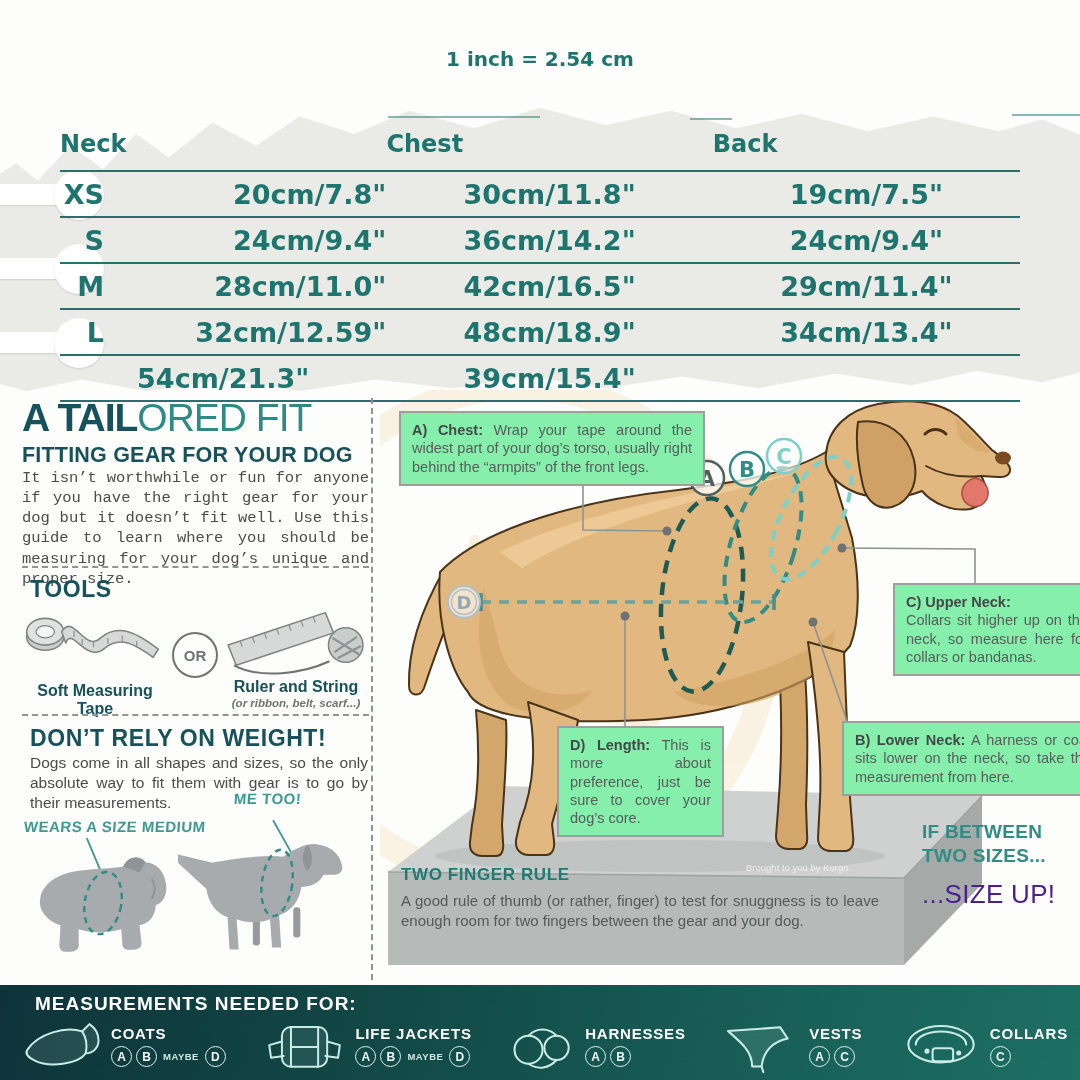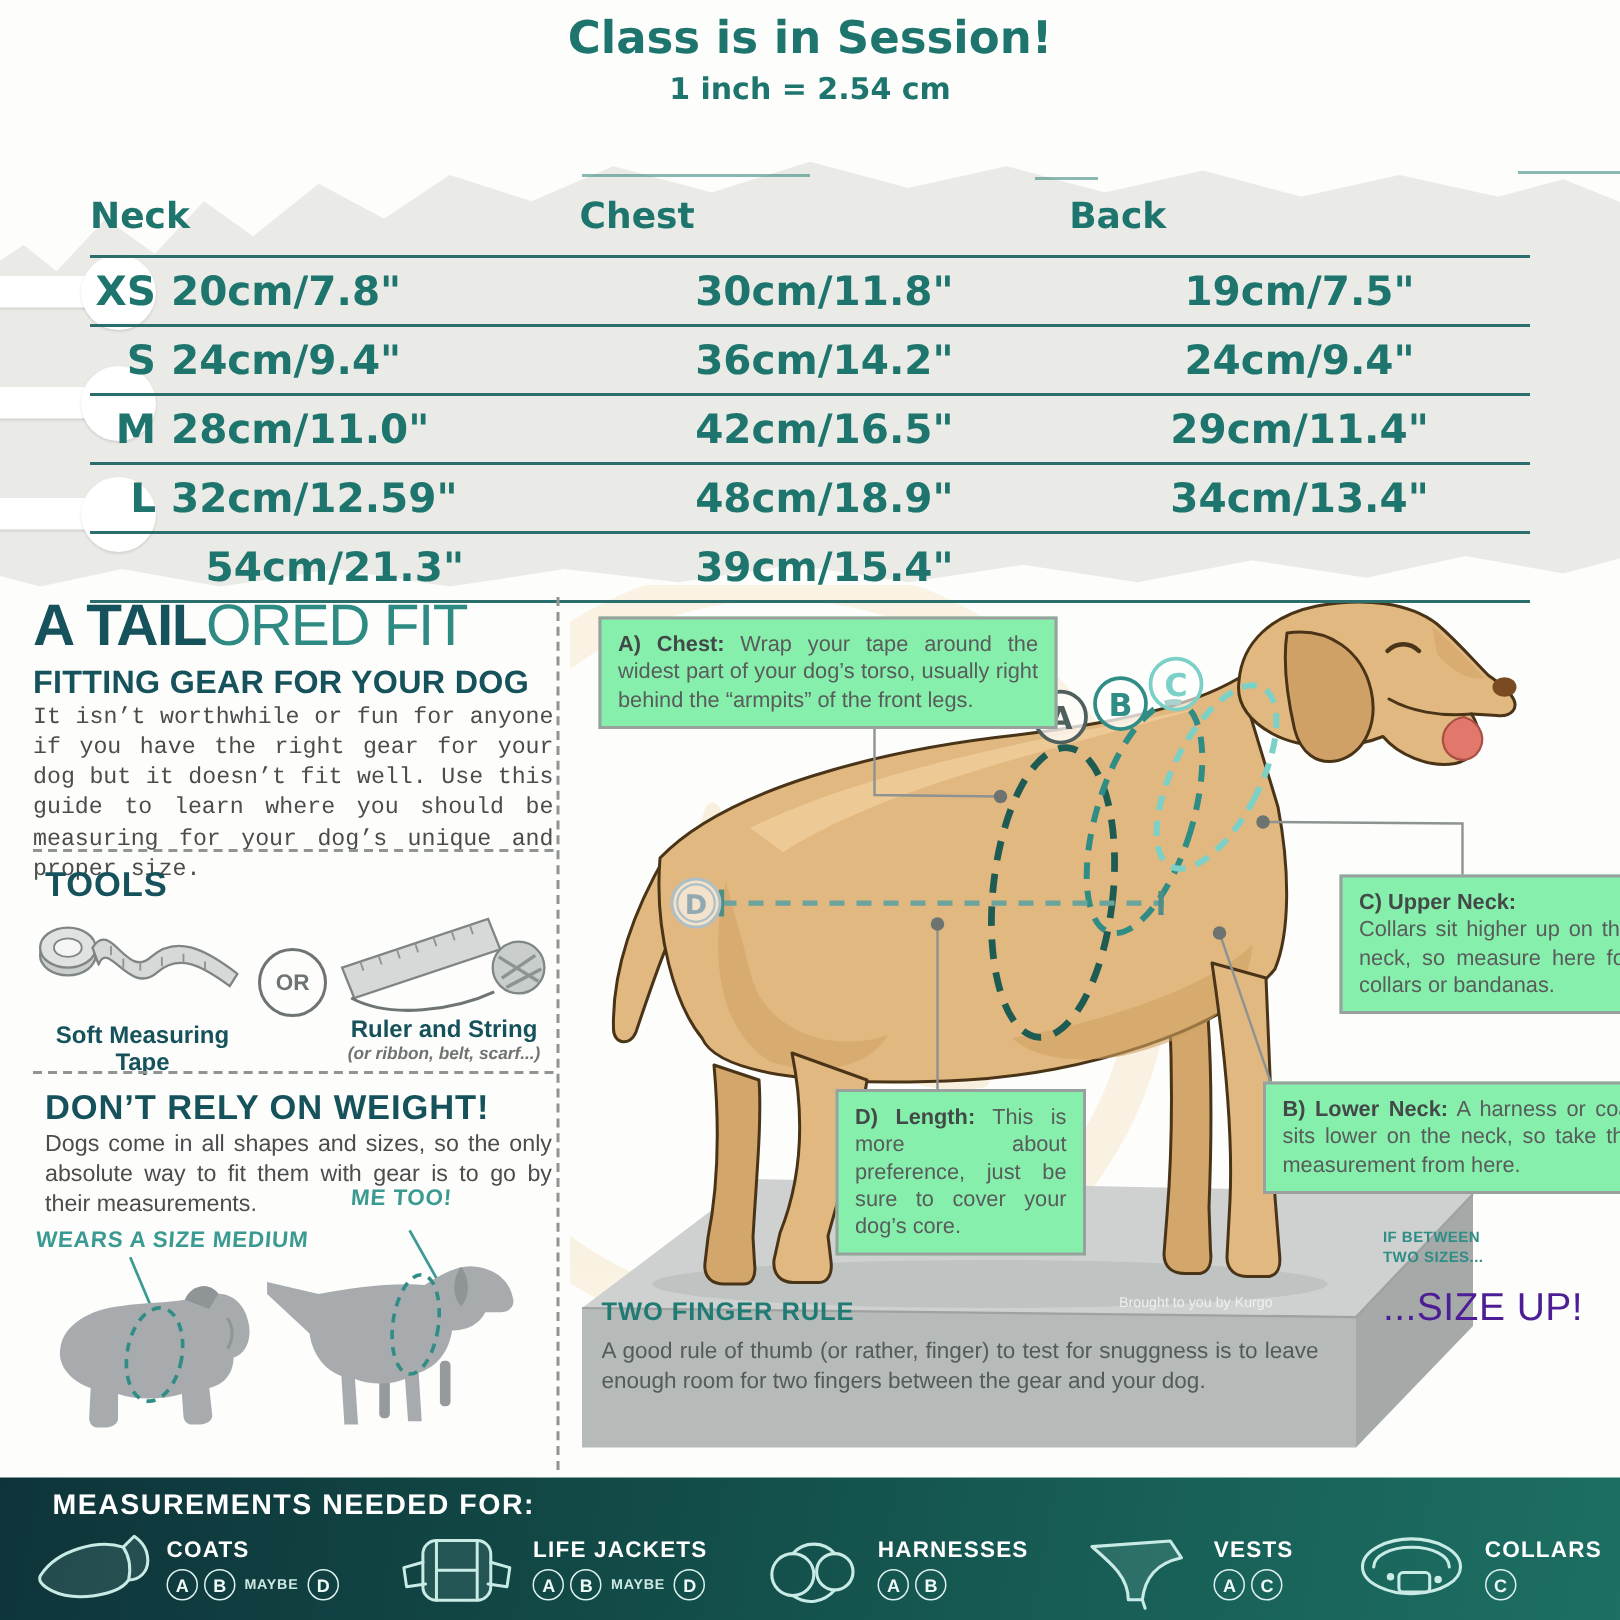--- a/index.html
+++ b/index.html
@@ -22,21 +22,21 @@
   .ruled-line{position:absolute;height:2px;background:#2f7f78;opacity:.55;z-index:2;}
 
   
   .size-table{position:absolute;left:60px;top:118px;width:960px;z-index:4;
     font-family:"DejaVu Sans",sans-serif;color:#1e756e;}
   .st-header{display:grid;grid-template-columns:34% 34% 32%;height:52px;align-items:center;
     font-size:24px;font-weight:800;text-align:left;}
   .st-row{display:grid;grid-template-columns:34% 34% 32%;height:44px;align-items:center;
     font-size:27px;font-weight:700;text-align:center;border-top:2px solid #2c6e6c;}
   .st-row:last-child{border-bottom:2px solid #2c6e6c;}
-  .st-sizecell{display:flex;justify-content:flex-start;align-items:baseline;gap:10px;}
+  .st-sizecell{display:flex;justify-content:space-between;align-items:baseline;gap:10px;}
   .st-size{display:inline-block;min-width:44px;text-align:right;font-weight:800;}
 
   
   .heading-dark{color:#16525b;}
   .tailored{position:absolute;left:22px;top:398px;width:347px;z-index:4;}
   .tailored h1{margin:0;font-family:"Liberation Sans",sans-serif;font-size:39px;line-height:1;letter-spacing:-1px;}
   .t-a{font-weight:600;color:#16525b;}
   .t-tail{font-weight:800;color:#16525b;}
   .t-rest{font-weight:500;color:#2e8b84;}
   .tailored h2{margin:6px 0 0 0;font-size:21.5px;font-weight:800;letter-spacing:.2px;}
@@ -57,21 +57,21 @@
 
   
   #dog-svg{position:absolute;left:380px;top:390px;width:700px;height:595px;z-index:2;}
   .callout{position:absolute;background:#86efac;border:2px solid #9aa09e;padding:8px 11px;
     font-size:14.5px;line-height:1.26;color:#585d5c;text-align:justify;z-index:6;}
   .callout b{color:#434948;}
   .two-finger{position:absolute;left:401px;top:865px;width:478px;z-index:6;}
   .two-finger h3{margin:0;font-size:17px;font-weight:800;color:#1f7b73;letter-spacing:.6px;}
   .two-finger p{margin:6px 0 0 0;font-size:15px;line-height:1.32;color:#555b59;text-align:justify;}
   .size-up{position:absolute;left:922px;top:820px;width:152px;z-index:6;}
-  .size-up .su-small{font-size:10px;font-weight:800;color:#2f8d85;line-height:1.28;letter-spacing:.3px;}
+  .size-up .su-small{font-size:19px;font-weight:800;color:#2f8d85;line-height:1.28;letter-spacing:.3px;}
   .size-up .su-big{margin-top:10px;font-size:26px;font-weight:400;color:#4c1d95;letter-spacing:.3px;}
 
   
   .footer{position:absolute;left:0;top:985px;width:1080px;height:95px;z-index:7;
     background:linear-gradient(100deg,#0e343a 0%,#124a47 38%,#186058 72%,#1d6f63 100%);}
   .footer-title{position:absolute;left:35px;top:8px;font-size:19px;font-weight:800;color:#ffffff;letter-spacing:1px;}
   .footer-items{position:absolute;left:22px;right:12px;top:30px;height:62px;display:flex;
     justify-content:space-between;align-items:center;}
   .f-item{display:flex;align-items:center;gap:7px;}
   .f-col{display:flex;flex-direction:column;gap:4px;}
@@ -79,21 +79,20 @@
   .f-lets{display:flex;align-items:center;gap:4px;}
   .clet{width:21px;height:21px;border:1.7px solid #ddf2ef;border-radius:50%;box-sizing:border-box;
     display:inline-flex;align-items:center;justify-content:center;font-size:12px;font-weight:700;color:#eefaf8;}
   .maybe{font-size:9.5px;font-weight:800;color:#cde8e4;letter-spacing:.5px;margin:0 2px;}
 </style>
 </head>
 <body>
 
 <div id="page">
 
-  <div class="title">Class is in Session!</div>
   <div class="subtitle">1 inch = 2.54 cm</div>
 
   <div class="torn-band"></div>
   <div class="keyhole" style="left:-12px;top:170px;">
       <div class="stem"></div>
       <div class="hole"></div>
     </div>
   <div class="keyhole" style="left:-12px;top:244px;">
       <div class="stem"></div>
       <div class="hole"></div>

